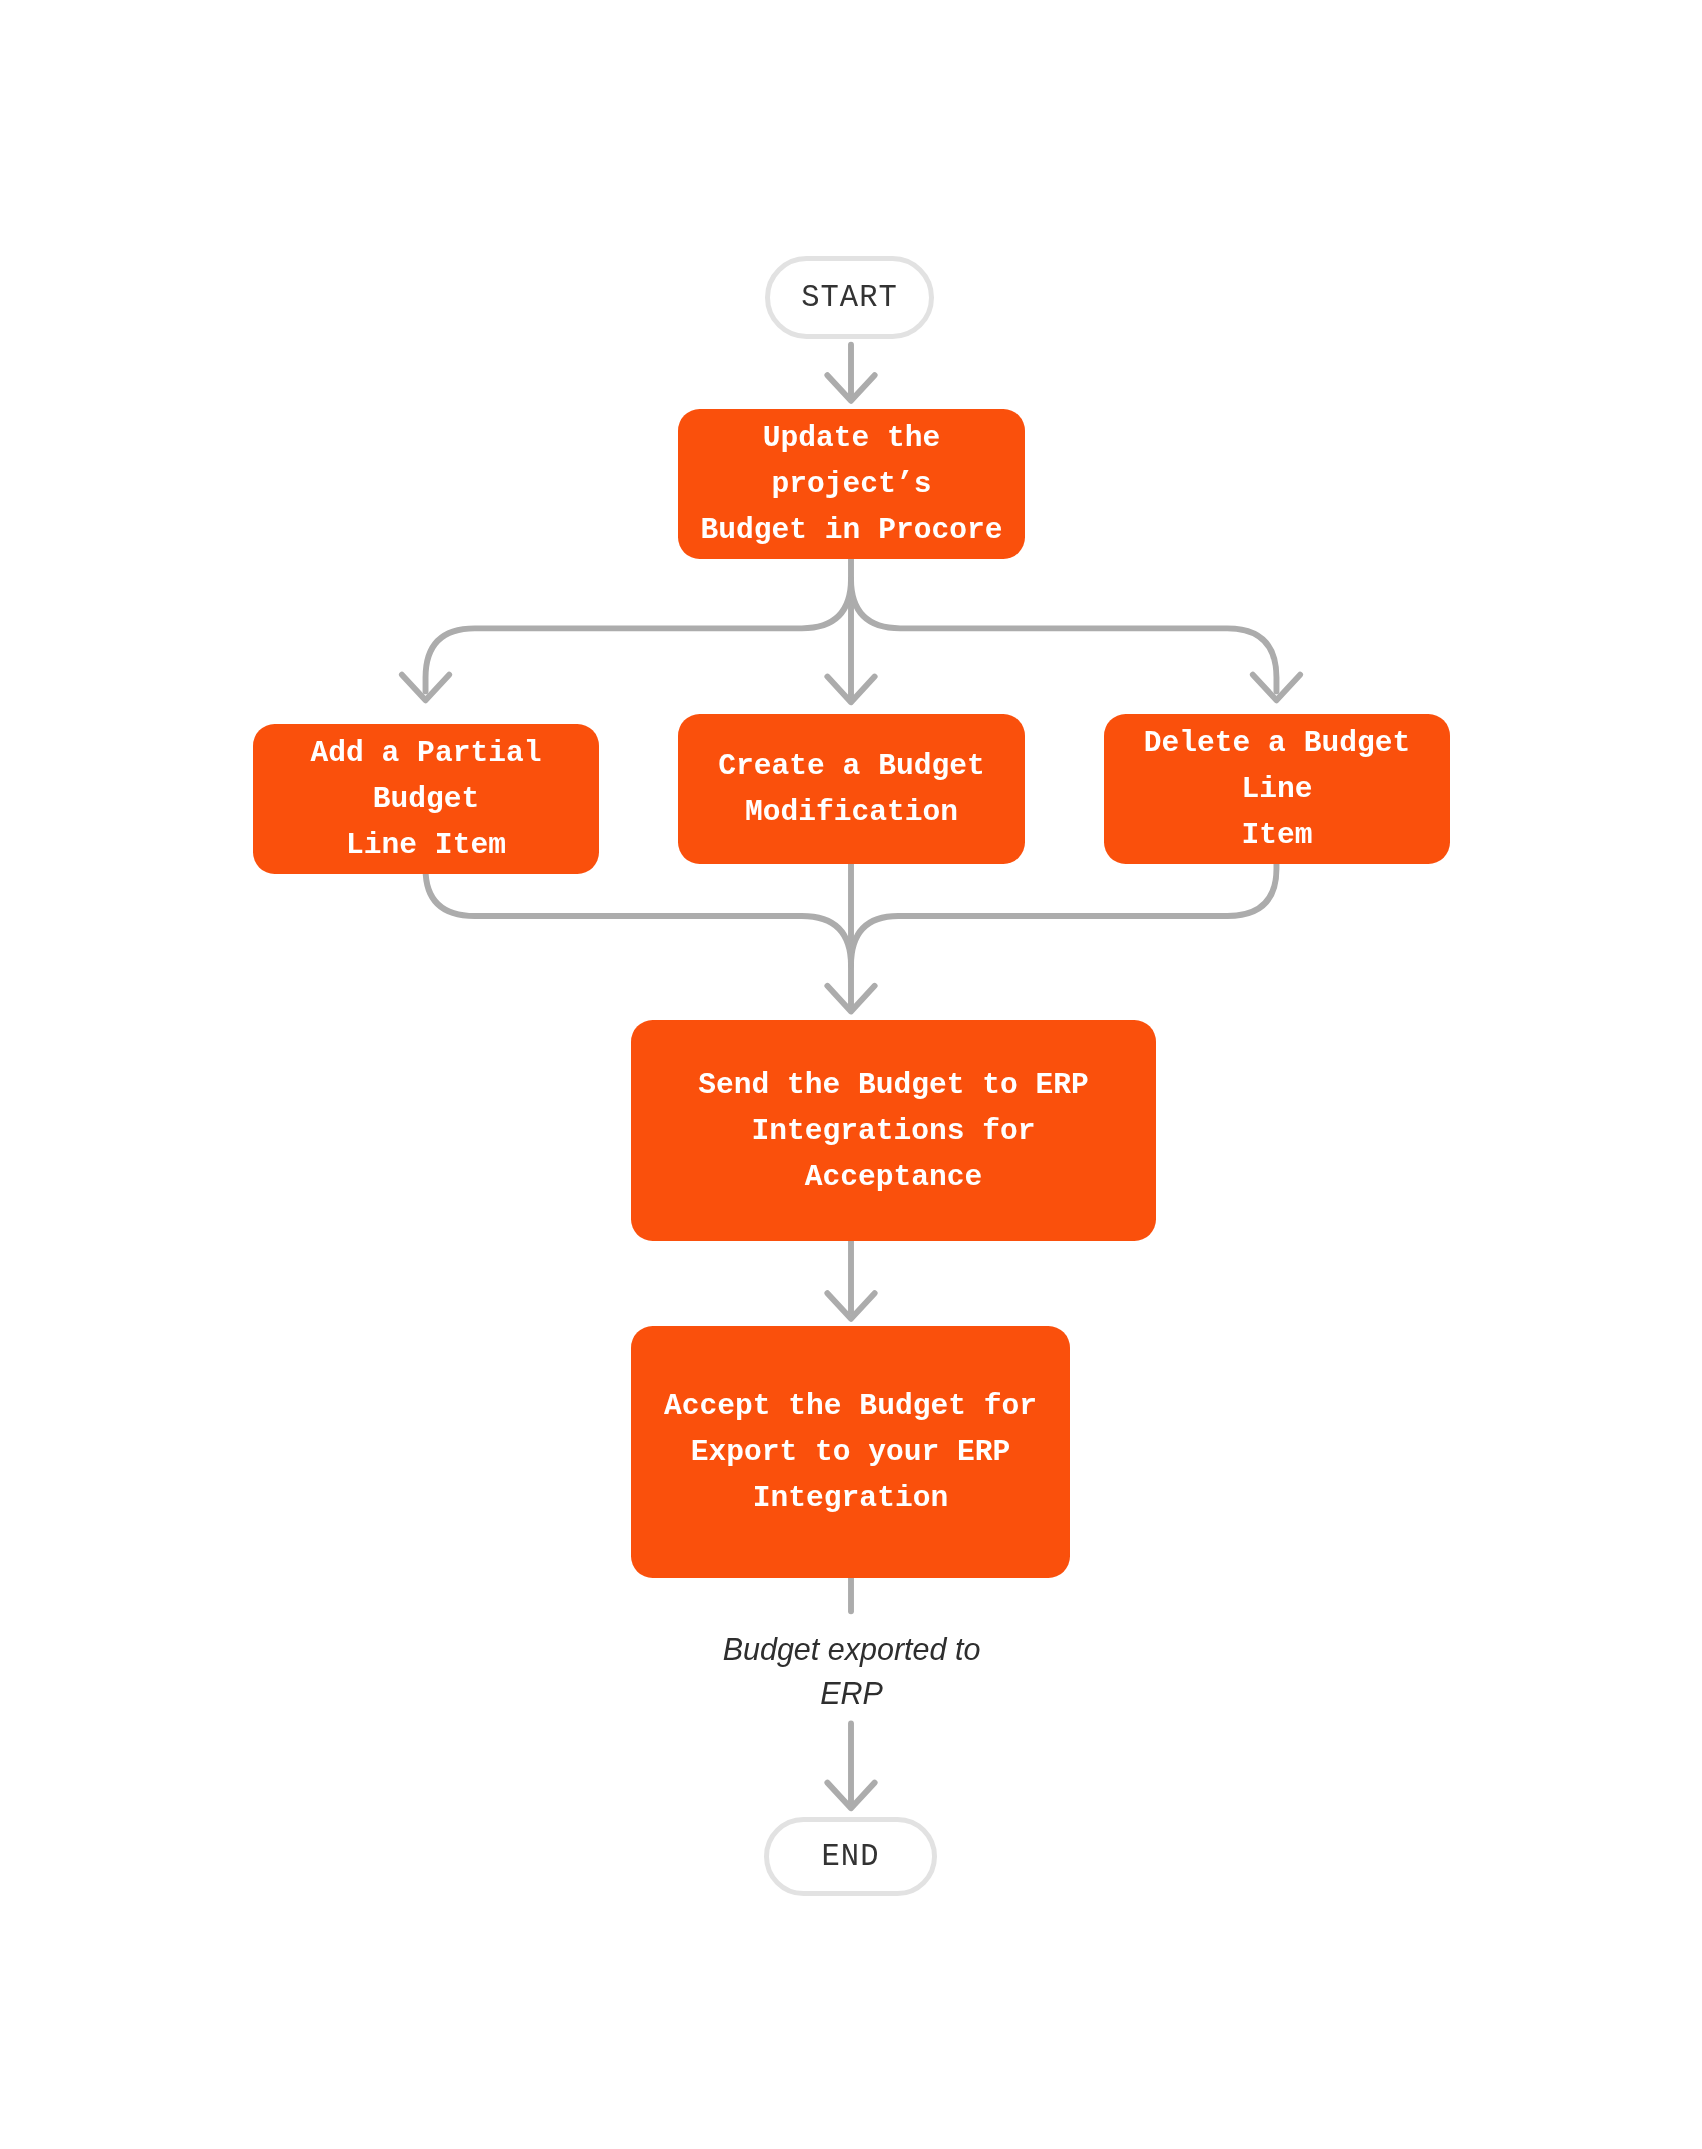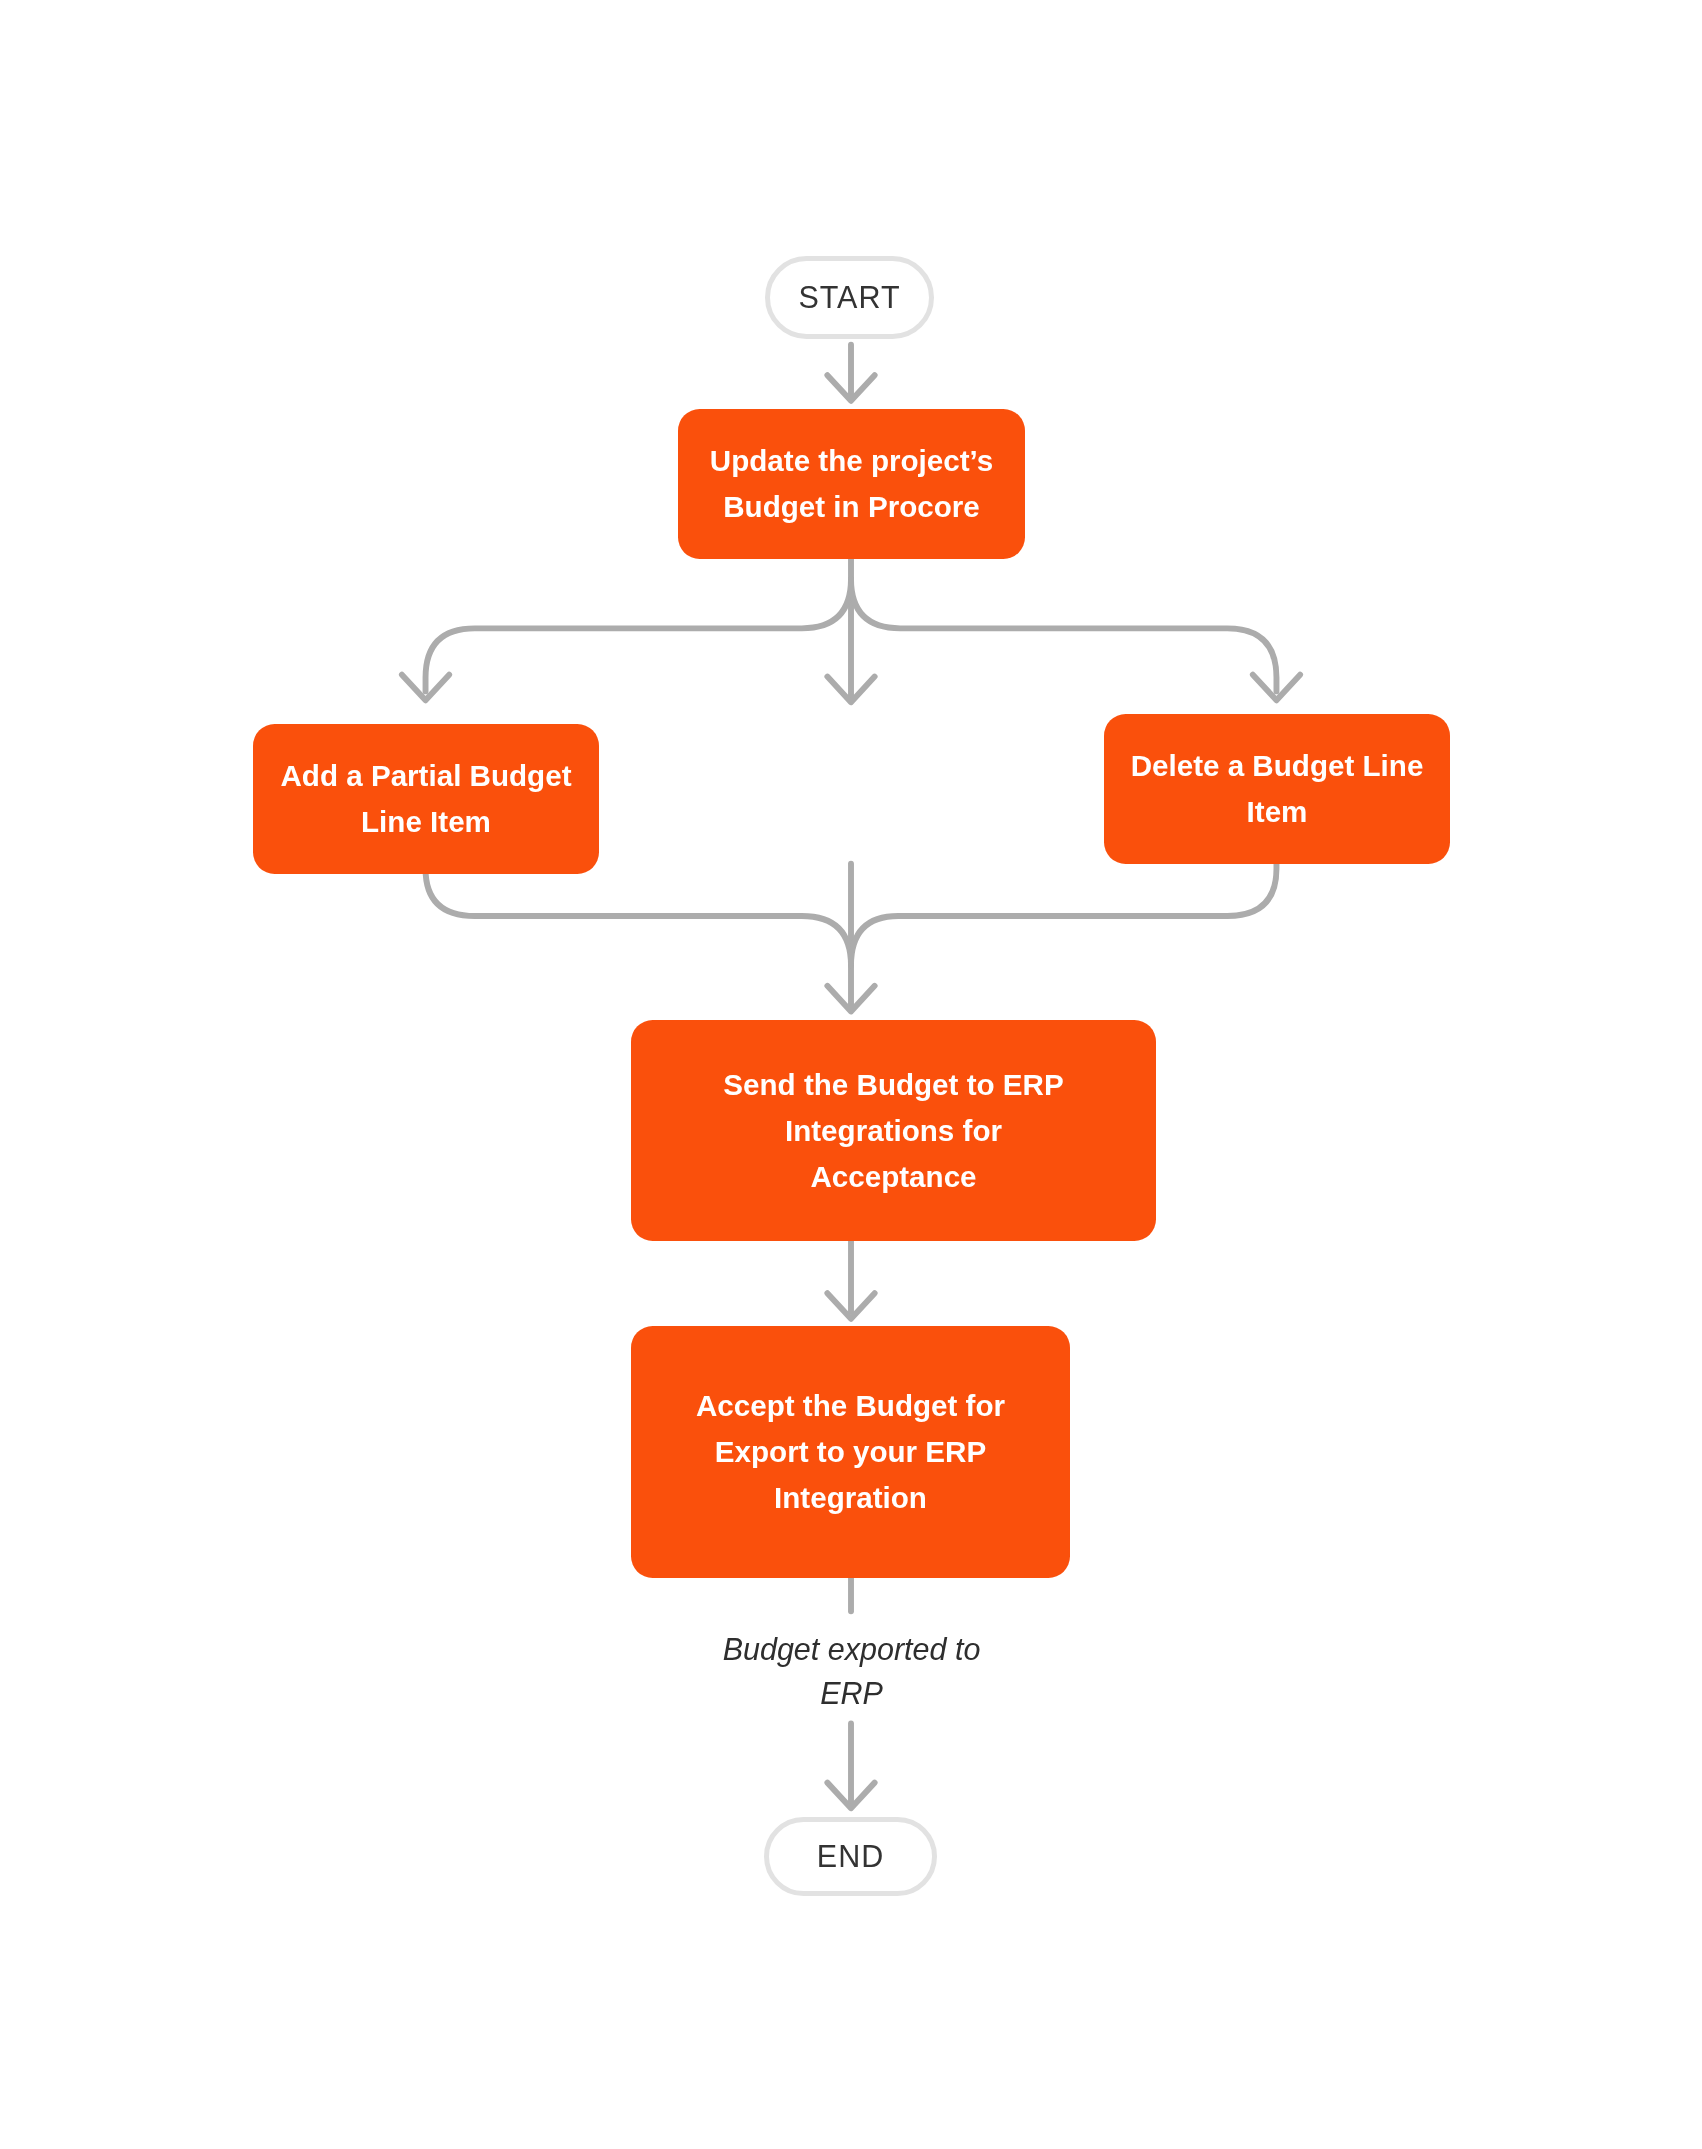--- a/index.html
+++ b/index.html
@@ -27,20 +27,21 @@
     stroke-linecap: round;
     stroke-linejoin: round;
   }
   .node {
     position: absolute;
     display: flex;
     align-items: center;
     justify-content: center;
     text-align: center;
     box-sizing: border-box;
+    font-family: Liberation Mono, monospace;
   }
   .process {
     background: #FA500C;
     color: #ffffff;
     font-weight: 700;
     font-size: 29.6px;
     line-height: 46px;
     border-radius: 21.7px;
     white-space: pre-line;
     padding: 0 0;
@@ -114,20 +115,24 @@
   <div id="node-update-budget" class="node process" style="background: rgb(250, 80, 12); color: rgb(255, 255, 255);">
     <span>Update the project’s
 Budget in Procore</span>
   </div>
 
   <div id="node-add-partial" class="node process" style="background: rgb(250, 80, 12); color: rgb(255, 255, 255);">
     <span>Add a Partial Budget
 Line Item</span>
   </div>
 
+  <div id="node-create-mod" class="node process" style="background: rgb(250, 80, 12); color: rgb(255, 255, 255);">
+    <span>Create a Budget
+Modification</span>
+  </div>
 
   <div id="node-delete-line" class="node process" style="background: rgb(250, 80, 12); color: rgb(255, 255, 255);">
     <span>Delete a Budget Line
 Item</span>
   </div>
 
   <div id="node-send-erp" class="node process" style="background: rgb(250, 80, 12); color: rgb(255, 255, 255);">
     <span>Send the Budget to ERP
 Integrations for
 Acceptance</span>

